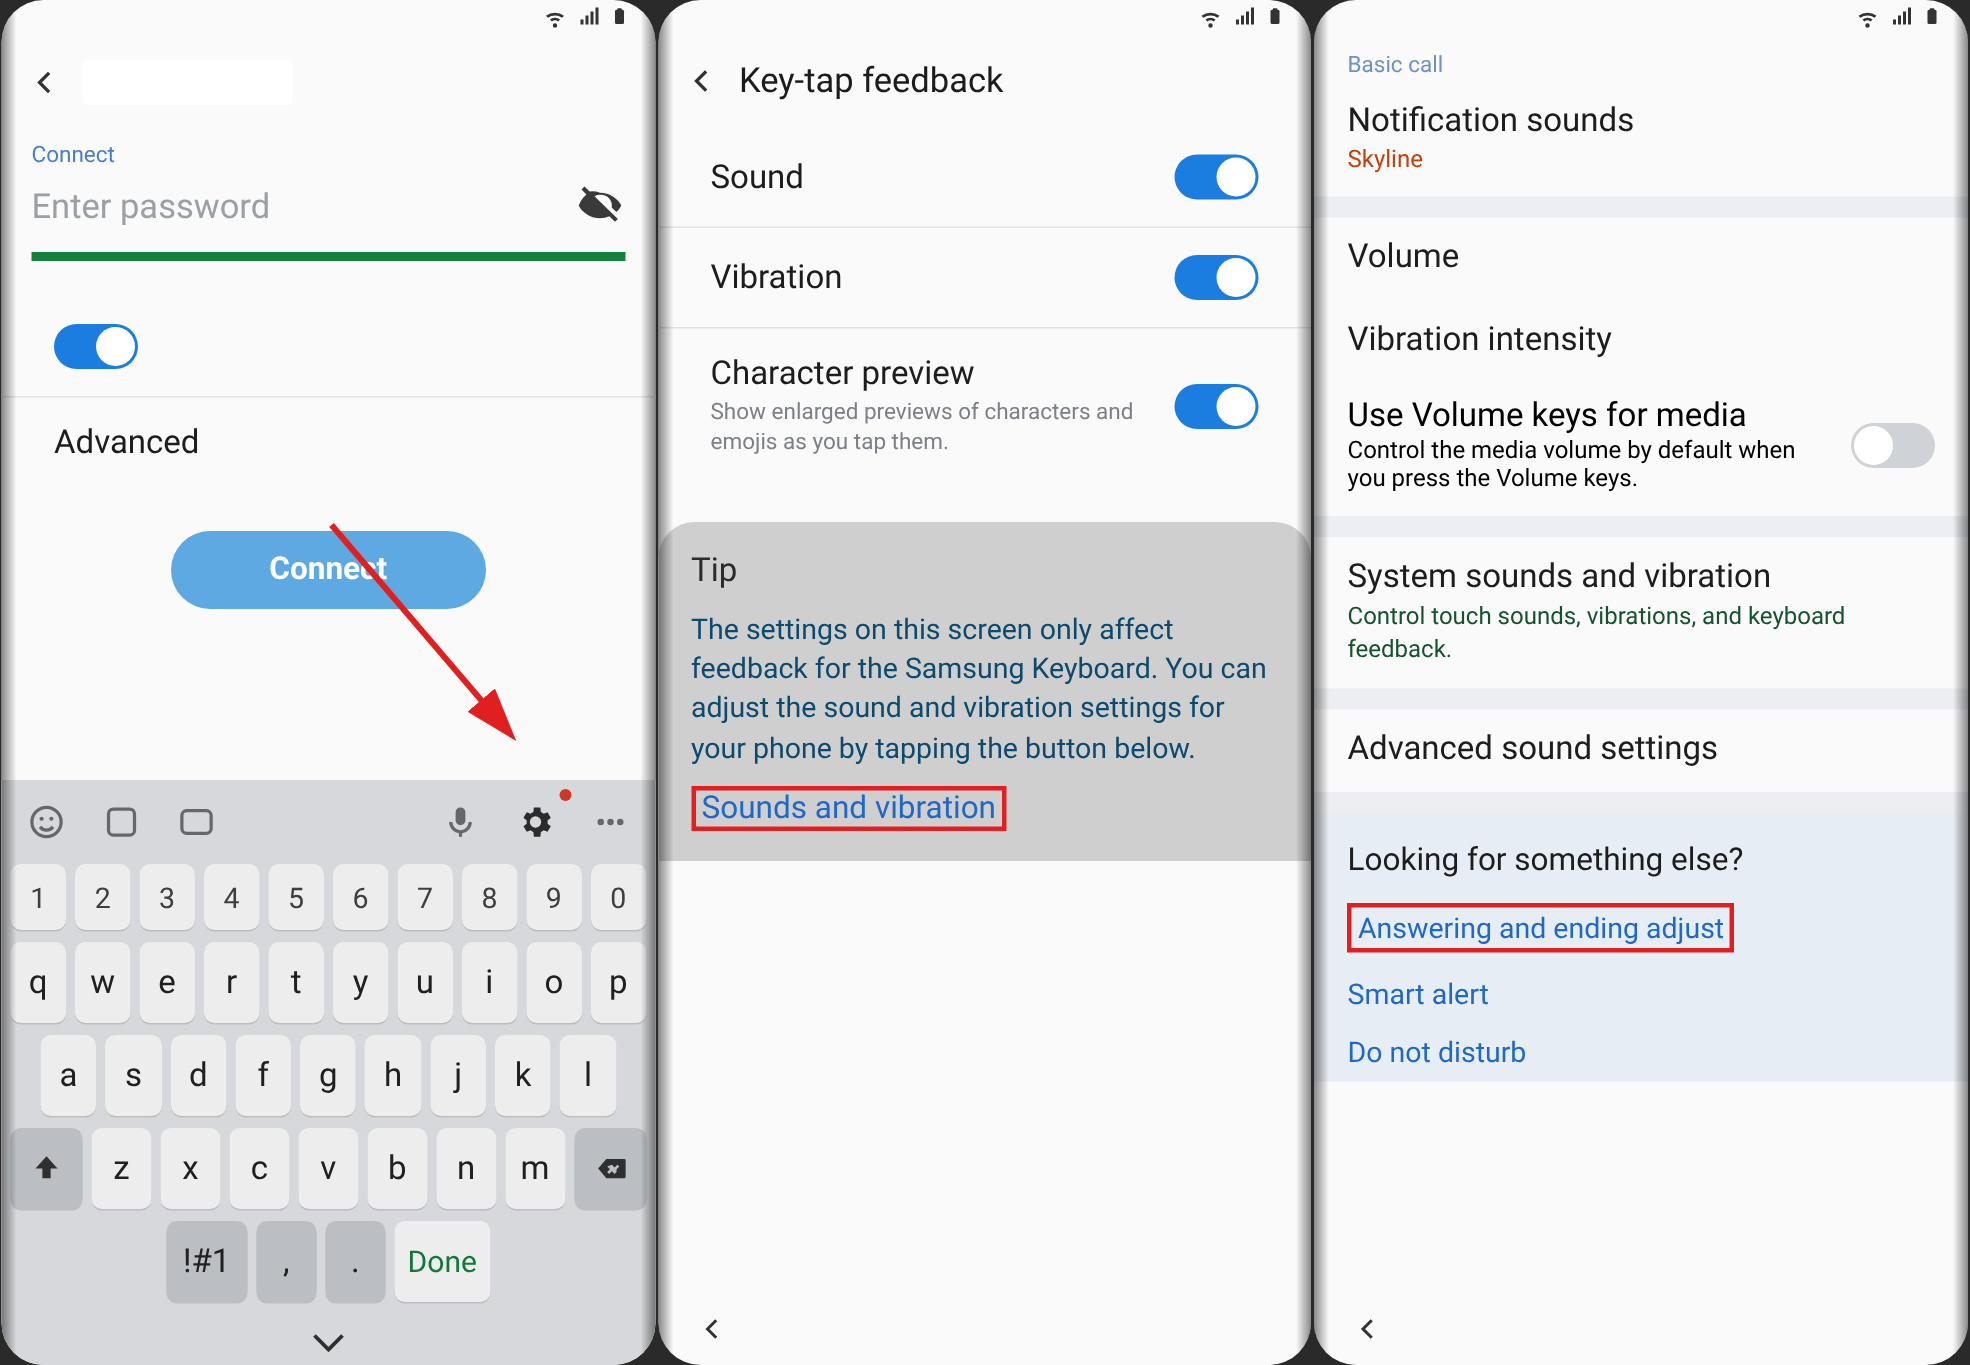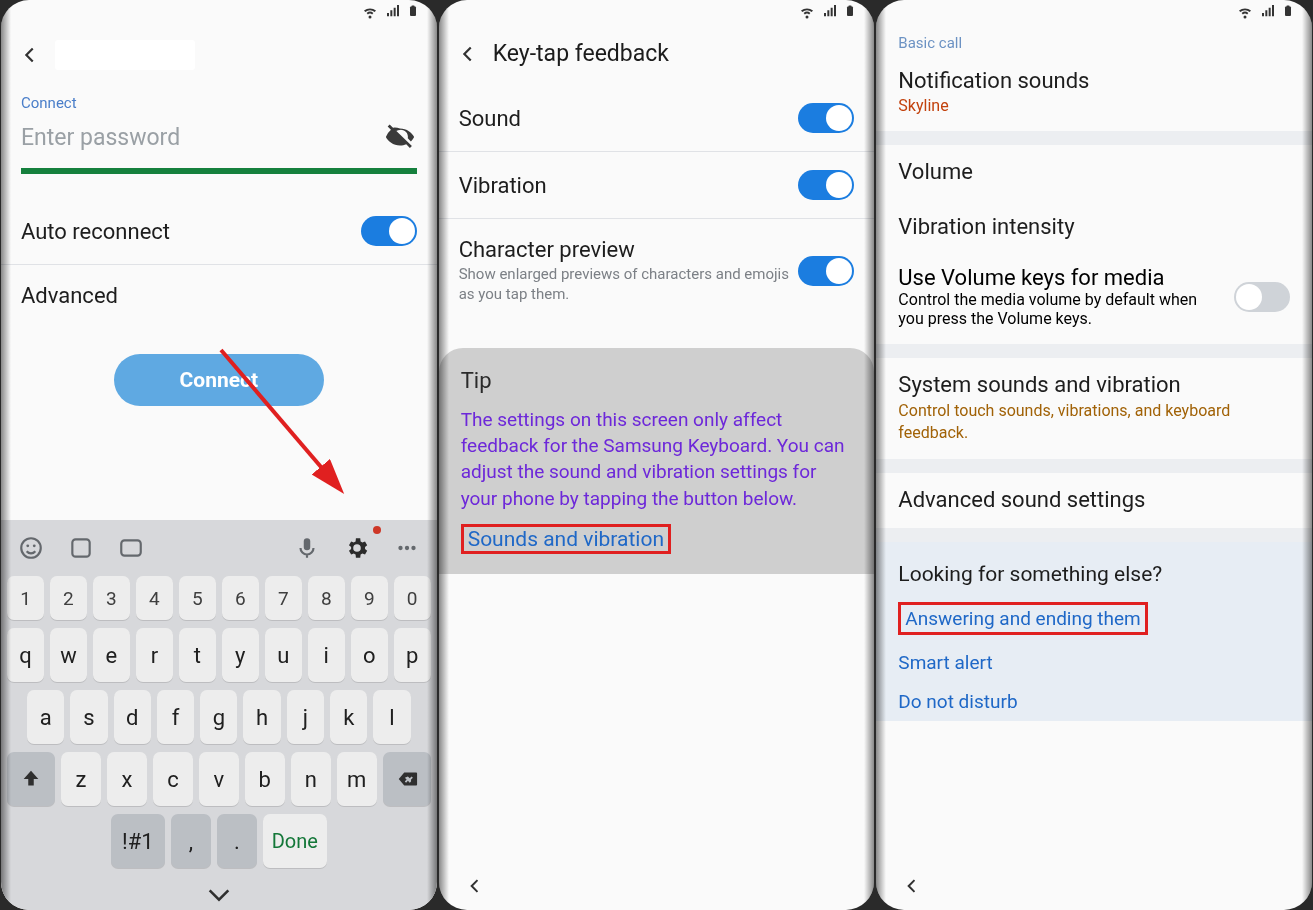--- a/index.html
+++ b/index.html
@@ -14,21 +14,21 @@
   .header { display:flex; align-items:center; gap:14px; padding:14px 18px 18px; }
   .back-ch { width:22px; height:22px; }
   .back-ch svg { width:100%; height:100%; stroke:#333; stroke-width:2.4; fill:none; }
   .header .title { font-size:23px; color:#1c1c1c; }
   .blank-title { width:140px; height:30px; background:#fff; border-radius:3px; }
   .section { padding:0 20px; }
   .field-label { font-size:15px; color:#4a7ec9; margin-top:6px; }
   .pw-row { display:flex; align-items:center; border-bottom:6px solid #15803d; padding:8px 0 14px; }
   .pw-row .ph { flex:1; font-size:23px; color:#9aa0a5; }
   .eye { width:34px; height:34px; }
-  .row { display:flex; align-items:center; padding:18px 20px; border-bottom:1px solid #e0e2e6; }
+  .row { display:flex; align-items:center; padding:18px 35px; border-bottom:1px solid #e0e2e6; }
   .row .label { flex:1; font-size:22px; color:#1d1d1d; }
   .row .sub { font-size:15px; color:#7c8086; margin-top:3px; line-height:1.3; }
   .row .stack { flex:1; display:flex; flex-direction:column; }
   .toggle { width:56px; height:30px; border-radius:15px; position:relative; flex-shrink:0; }
   .toggle.on { background:#1b7de0; }
   .toggle.on::after { content:""; position:absolute; right:2px; top:2px; width:26px; height:26px; border-radius:50%; background:#fff; }
   .toggle.off { background:#cfd3d8; }
   .toggle.off::after { content:""; position:absolute; left:2px; top:2px; width:26px; height:26px; border-radius:50%; background:#fff; }
   .connect-wrap { display:flex; justify-content:center; padding:28px 0 18px;}
   .connect { background:#5fa9e2; color:#fff; font-size:21px; border:none; border-radius:30px; padding:14px 66px;font-weight:bold; }
@@ -44,28 +44,28 @@
   .key.dark{ background:#c9cdd3;}
   .key.done{ color:#15803d; font-size:20px;}
   .krow.num .key{ height:44px; font-size:19px; color:#444;}
   .caret-down { display:flex; justify-content:center; padding:2px 0 6px; }
   .caret-down svg{ width:28px; height:18px; stroke:#333; stroke-width:2.2; fill:none;}
   
   .arrow-ann { position:absolute; pointer-events:none; }
   
   .tip-card { background:#cfcfcf; margin:26px 0 0; padding:20px 22px 20px; border-radius:24px 24px 0 0; }
   .tip-card .tip-title { font-size:22px; color:#2b2b2b; margin-bottom:14px;}
-  .tip-card .tip-body { font-size:19px; color:#6d28d9; line-height:1.38; }
+  .tip-card .tip-body { font-size:19px; color:#0c4a6e; line-height:1.38; }
   .link-row { display:inline-block; font-size:21px; color:#1f68c7; margin-top:12px; padding:3px 6px;}
   .red-box { border:3px solid #e02020; padding:0 4px; display:inline-block; }
   
   .sec-head { font-size:15px; color:#6c92c3; padding:8px 22px 2px;}
   .item { padding:14px 22px 16px; }
   .item .t { font-size:22px; color:#1d1d1d; }
-  .item .s { font-size:16px; color:#a16207; line-height:1.35; margin-top:3px;}
+  .item .s { font-size:16px; color:#14532d; line-height:1.35; margin-top:3px;}
   .item .val { font-size:16px; color:#c2410c; margin-top:3px; }
   .divider { height:14px; background:#eceef1; }
   .toggle-row { display:flex; align-items:center; gap:12px; padding:10px 22px 16px;}
   .toggle-row .txt { flex:1; }
   .looking { padding:20px 22px 8px; background:#e7edf4; }
   .looking .t{ font-size:21px; color:#1d1d1d;}
   .looking .l{ display:block; font-size:19px; color:#1f68c7; margin-top:16px;}
   .looking .l.red{ border:3px solid #e02020; padding:2px 4px; display:inline-block;}
   .bottom-back { display:flex; align-items:center; padding:10px 26px 14px; margin-top:auto;}
   .bottom-back svg{ width:20px;height:20px; stroke:#333; stroke-width:2.4; fill:none;}
@@ -102,21 +102,20 @@
       <span class="ph">Enter password</span>
       <span class="eye">
         <svg viewBox="0 0 24 24">
               <path fill="#3a3a3a" d="M12 6c4.7 0 8.6 3 10 6-0.5 1.1-1.3 2.2-2.3 3.1l-2.2-2.2A5 5 0 0012 7a5 5 0 00-2.6.7L7.1 5.4A11 11 0 0112 6zM3.3 4.5l2.3 2.3A12.6 12.6 0 002 12c1.4 3 5.3 6 10 6 1.6 0 3.1-.3 4.4-.9l2.6 2.6 1.4-1.4L4.7 3.1 3.3 4.5z"></path>
             </svg>
       </span>
     </div>
   </div>
   <div style="height:24px"></div>
   <div class="row">
-    <span class="label">Auto reconnect</span>
     <span class="toggle on"></span>
   </div>
   <div class="row" style="border-bottom:none">
     <span class="label">Advanced</span>
   </div>
   <div class="connect-wrap">
     <button class="connect">Connect</button>
   </div>
 
   <svg class="arrow-ann" style="left:210px; top:340px; width:160px; height:180px;" viewBox="0 0 160 180">
@@ -323,21 +322,21 @@
     <div class="t">System sounds and vibration</div>
     <div class="s">Control touch sounds, vibrations, and keyboard feedback.</div>
   </div>
   <div class="divider"></div>
   <div class="item">
     <div class="t">Advanced sound settings</div>
   </div>
   <div class="divider"></div>
   <div class="looking">
     <div class="t">Looking for something else?</div>
-    <span class="l red">Answering and ending them</span>
+    <span class="l red">Answering and ending adjust</span>
     <span class="l">Smart alert</span>
     <span class="l">Do not disturb</span>
   </div>
   <div class="bottom-back">
         <svg viewBox="0 0 24 24">
           <polyline points="15 5 8 12 15 19"></polyline>
         </svg>
       </div>
 </div>
 

